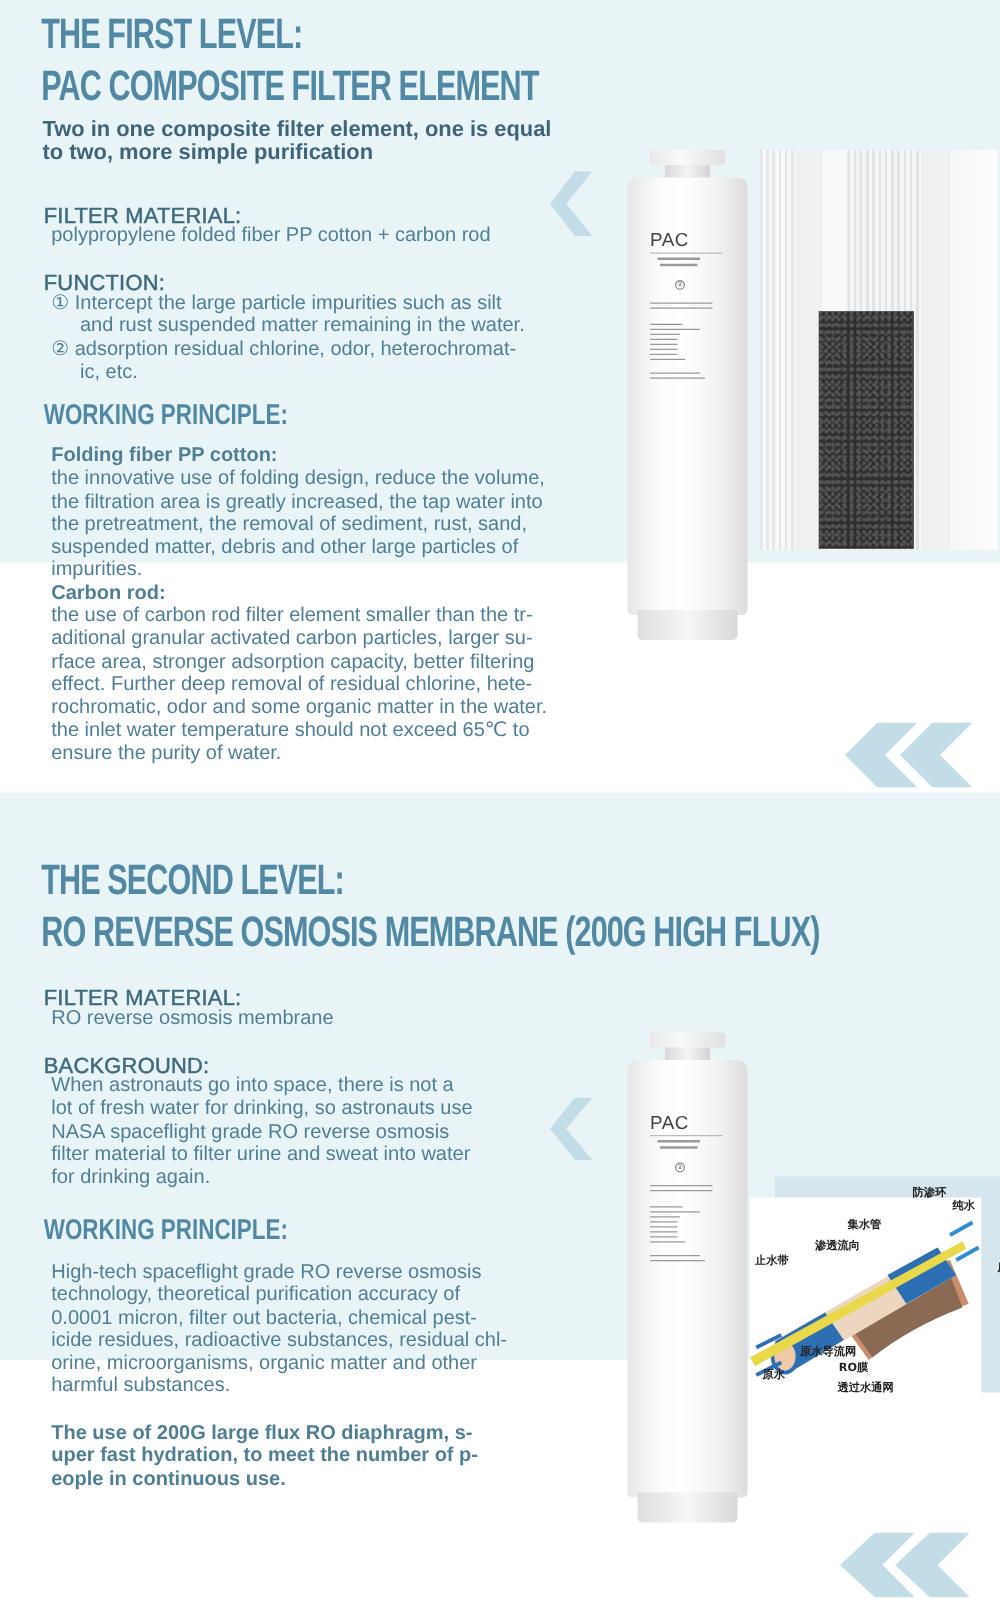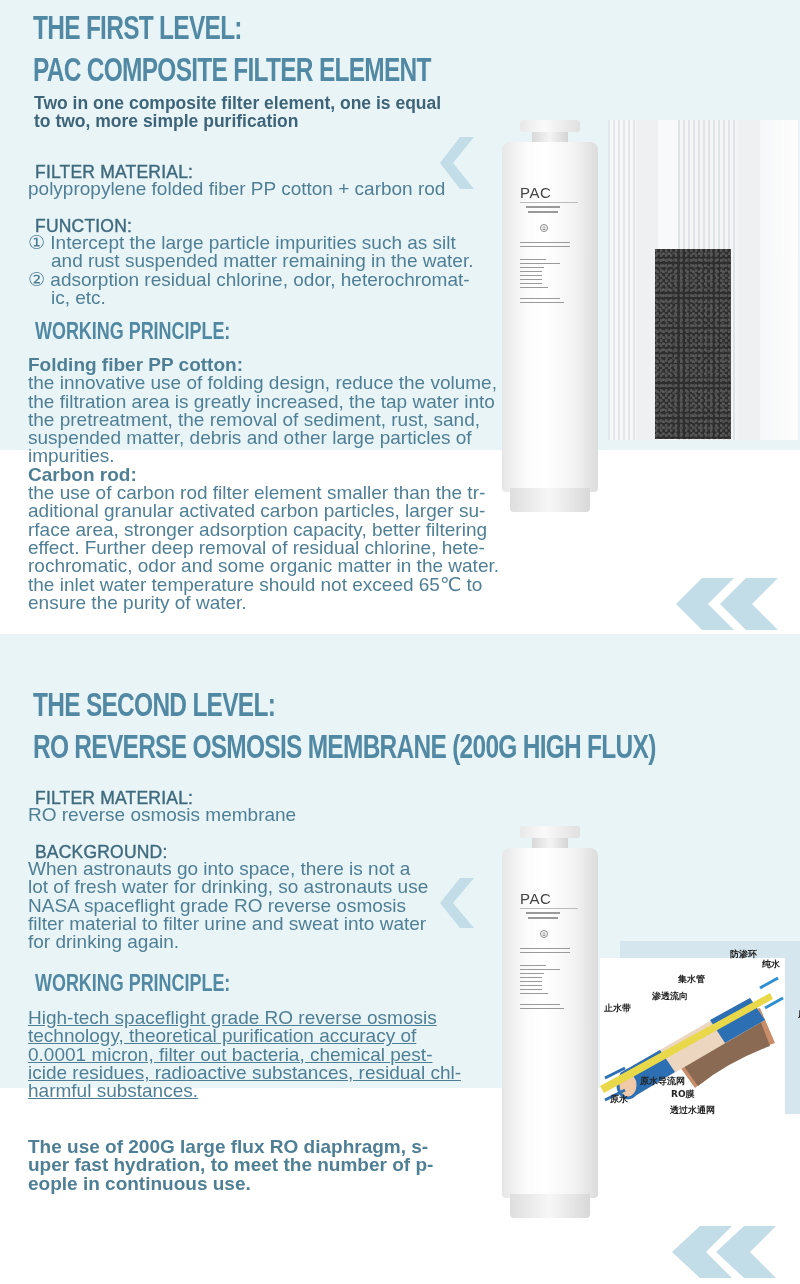--- a/index.html
+++ b/index.html
@@ -27,21 +27,21 @@
     position: absolute; left: 35px;
     font-family: "Liberation Sans", sans-serif; font-weight: bold;
     color: #5188a3; font-size: 23px; white-space: nowrap;
     transform: scaleX(0.78); transform-origin: left top;
   }
 
   .intro { position: absolute; left: 34px; top: 94px; font-size: 17.5px; line-height: 18px; color: #3d6478; font-weight: bold; width: 440px; }
 
   .label { position: absolute; left: 35px; font-size: 17.5px; color: #3f6a7e; font-weight: normal; line-height: 18px; letter-spacing: 0.2px; }
   .label.strong { -webkit-text-stroke: 0.4px #3f6a7e; }
-  .body-text { position: absolute; left: 28px; font-size: 19px; line-height: 18.3px; color: #4f7f95; width: 460px; }
+  .body-text { position: absolute; left: 41px; font-size: 16px; line-height: 18.3px; color: #4f7f95; width: 460px; }
   .body-text .line { display: block; white-space: nowrap; }
   .bold-label { font-weight: bold; color: #4f7f95; }
   .bold-text { font-weight: bold; color: #4f7f95; }
 
   .fn-item { display: block; white-space: nowrap; }
   .fn-indent { display: block; padding-left: 23px; white-space: nowrap; }
 
   
   .chev { position: absolute; }
   .chev svg { display: block; }
@@ -182,25 +182,26 @@
 <div class="body-text" style="top:860px;">
   <span class="line">When astronauts go into space, there is not a</span>
   <span class="line">lot of fresh water for drinking, so astronauts use</span>
   <span class="line">NASA spaceflight grade RO reverse osmosis</span>
   <span class="line">filter material to filter urine and sweat into water</span>
   <span class="line">for drinking again.</span>
 </div>
 
 <div class="sub-head" style="top:970px;">WORKING PRINCIPLE:</div>
 
-<div class="body-text" style="top:1009px;text-decoration:underline;">
+<div class="body-text" style="top:1009px;">
   <span class="line">High-tech spaceflight grade RO reverse osmosis</span>
   <span class="line">technology, theoretical purification accuracy of</span>
   <span class="line">0.0001 micron, filter out bacteria, chemical pest-</span>
   <span class="line">icide residues, radioactive substances, residual chl-</span>
+  <span class="line">orine, microorganisms, organic matter and other</span>
   <span class="line">harmful substances.</span>
 </div>
 
 <div class="body-text bold-text" style="top:1138px;">
   <span class="line">The use of 200G large flux RO diaphragm, s-</span>
   <span class="line">uper fast hydration, to meet the number of p-</span>
   <span class="line">eople in continuous use.</span>
 </div>
 
 <div class="chev" style="left:440px;top:878px;">

